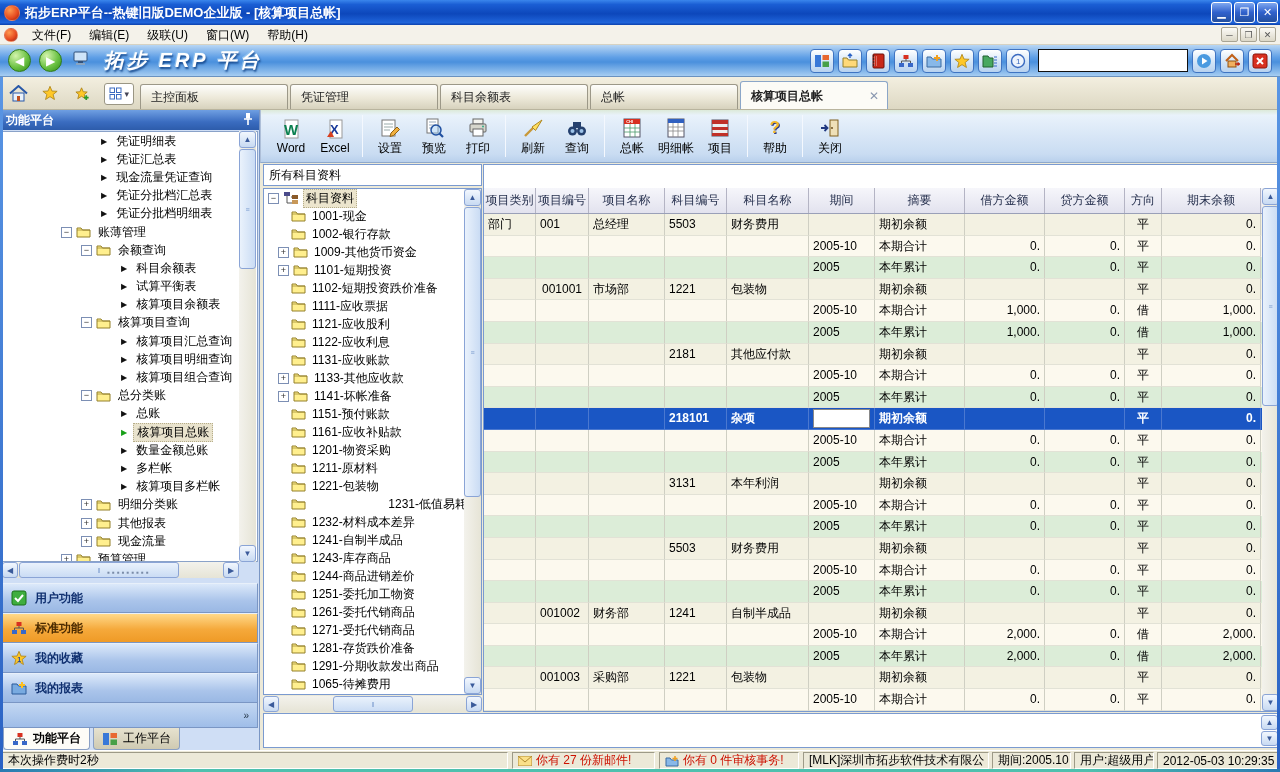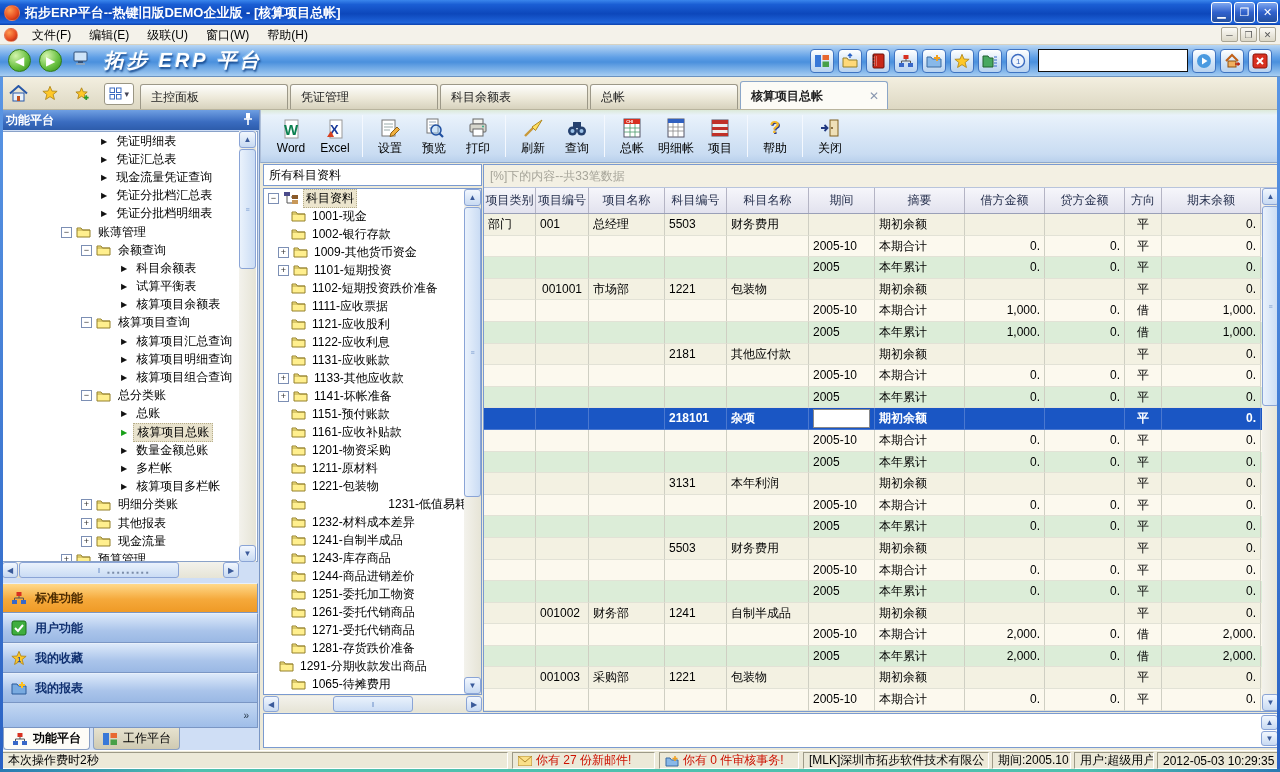--- a/index.html
+++ b/index.html
@@ -639,43 +639,43 @@
       <div class="sthumb" style="top:18px;height:120px">≡</div>
       <div class="sbarbtn" style="bottom:0">▼</div>
     </div>
     <div class="hscroll" style="left:2px;top:452px;width:237px;">
       <div class="hbtn" style="left:0">◀</div>
       <div class="hthumb" style="left:17px;width:160px">‖</div>
       <div class="hbtn" style="right:0">▶</div>
     </div>
     <div class="splitdots">▪▪▪▪▪▪▪▪▪</div>
     <div class="sb-panels" id="sb-panels">
+        <div class="sb-panel">
+          <span class="pic">
+            <span style="display: inline-flex;">
+              <svg width="16" height="16" viewBox="0 0 16 16">
+                <rect x="1" y="1" width="14" height="14" rx="2" fill="#3fae3f" stroke="#1a701a"></rect>
+                <path d="M4 8l3 3 5-6" stroke="#fff" stroke-width="2" fill="none"></path>
+              </svg>
+            </span>
+          </span>
+          <span>用户功能</span>
+        </div>
         <div class="sb-panel active">
           <span class="pic">
             <span style="display: inline-flex;">
               <svg width="16" height="14" viewBox="0 0 16 14">
                 <rect x="5.5" y="1" width="5" height="4" fill="#d83020"></rect>
                 <rect x="1" y="9" width="5" height="4" fill="#3868c8"></rect>
                 <rect x="10" y="9" width="5" height="4" fill="#3868c8"></rect>
                 <path d="M8 5v2M3.5 9V7h9v2" stroke="#555" fill="none"></path>
               </svg>
             </span>
           </span>
           <span>标准功能</span>
-        </div>
-        <div class="sb-panel">
-          <span class="pic">
-            <span style="display: inline-flex;">
-              <svg width="16" height="16" viewBox="0 0 16 16">
-                <rect x="1" y="1" width="14" height="14" rx="2" fill="#3fae3f" stroke="#1a701a"></rect>
-                <path d="M4 8l3 3 5-6" stroke="#fff" stroke-width="2" fill="none"></path>
-              </svg>
-            </span>
-          </span>
-          <span>用户功能</span>
         </div>
         <div class="sb-panel">
           <span class="pic">
             <span style="display: inline-flex;">
               <svg width="16" height="16" viewBox="0 0 18 17">
                 <polygon points="9,1 11.2,6.3 17,6.6 12.5,10.2 14,15.8 9,12.6 4,15.8 5.5,10.2 1,6.6 6.8,6.3" fill="#ffc828" stroke="#b08820"></polygon>
                 <text x="7" y="13" font-size="8" font-weight="bold" fill="#2a4a9a">1</text>
               </svg>
             </span>
           </span>
@@ -1014,21 +1014,21 @@
           <span class="fold">
             <span style="display: inline-flex;">
               <svg width="15" height="12" viewBox="0 0 15 12">
                 <path d="M1 2h4l1.5 2H14v7H1z" fill="#ffef8e" stroke="#94802a"></path>
                 <path d="M1 4h13" stroke="#94802a" stroke-width=".7"></path>
               </svg>
             </span>
           </span>
           <span class="lbl">1281-存货跌价准备</span>
         </div>
-        <div class="acc-row" style="padding-left: 15px;">
+        <div class="acc-row" style="padding-left: 27px;">
           <span class="fold">
             <span style="display: inline-flex;">
               <svg width="15" height="12" viewBox="0 0 15 12">
                 <path d="M1 2h4l1.5 2H14v7H1z" fill="#ffef8e" stroke="#94802a"></path>
                 <path d="M1 4h13" stroke="#94802a" stroke-width=".7"></path>
               </svg>
             </span>
           </span>
           <span class="lbl">1291-分期收款发出商品</span>
         </div>
@@ -1050,21 +1050,20 @@
       <div class="sbarbtn" style="bottom:0">▼</div>
     </div>
     <div class="hscroll acc-hscroll">
       <div class="hbtn" style="left:0">◀</div>
       <div class="hthumb" style="left:70px;width:80px">‖</div>
       <div class="hbtn" style="right:0">▶</div>
     </div>
   </div>
 
   <div class="tablearea">
-    <div class="grid-info">[%]下的内容--共33笔数据</div>
     <div class="grid-head" id="grid-head">
         <div class="hcell" style="width: 52px;">项目类别</div>
         <div class="hcell" style="width: 53px;">项目编号</div>
         <div class="hcell" style="width: 76px;">项目名称</div>
         <div class="hcell" style="width: 62px;">科目编号</div>
         <div class="hcell" style="width: 82px;">科目名称</div>
         <div class="hcell" style="width: 66px;">期间</div>
         <div class="hcell" style="width: 90px;">摘要</div>
         <div class="hcell" style="width: 80px;">借方金额</div>
         <div class="hcell" style="width: 80px;">贷方金额</div>

